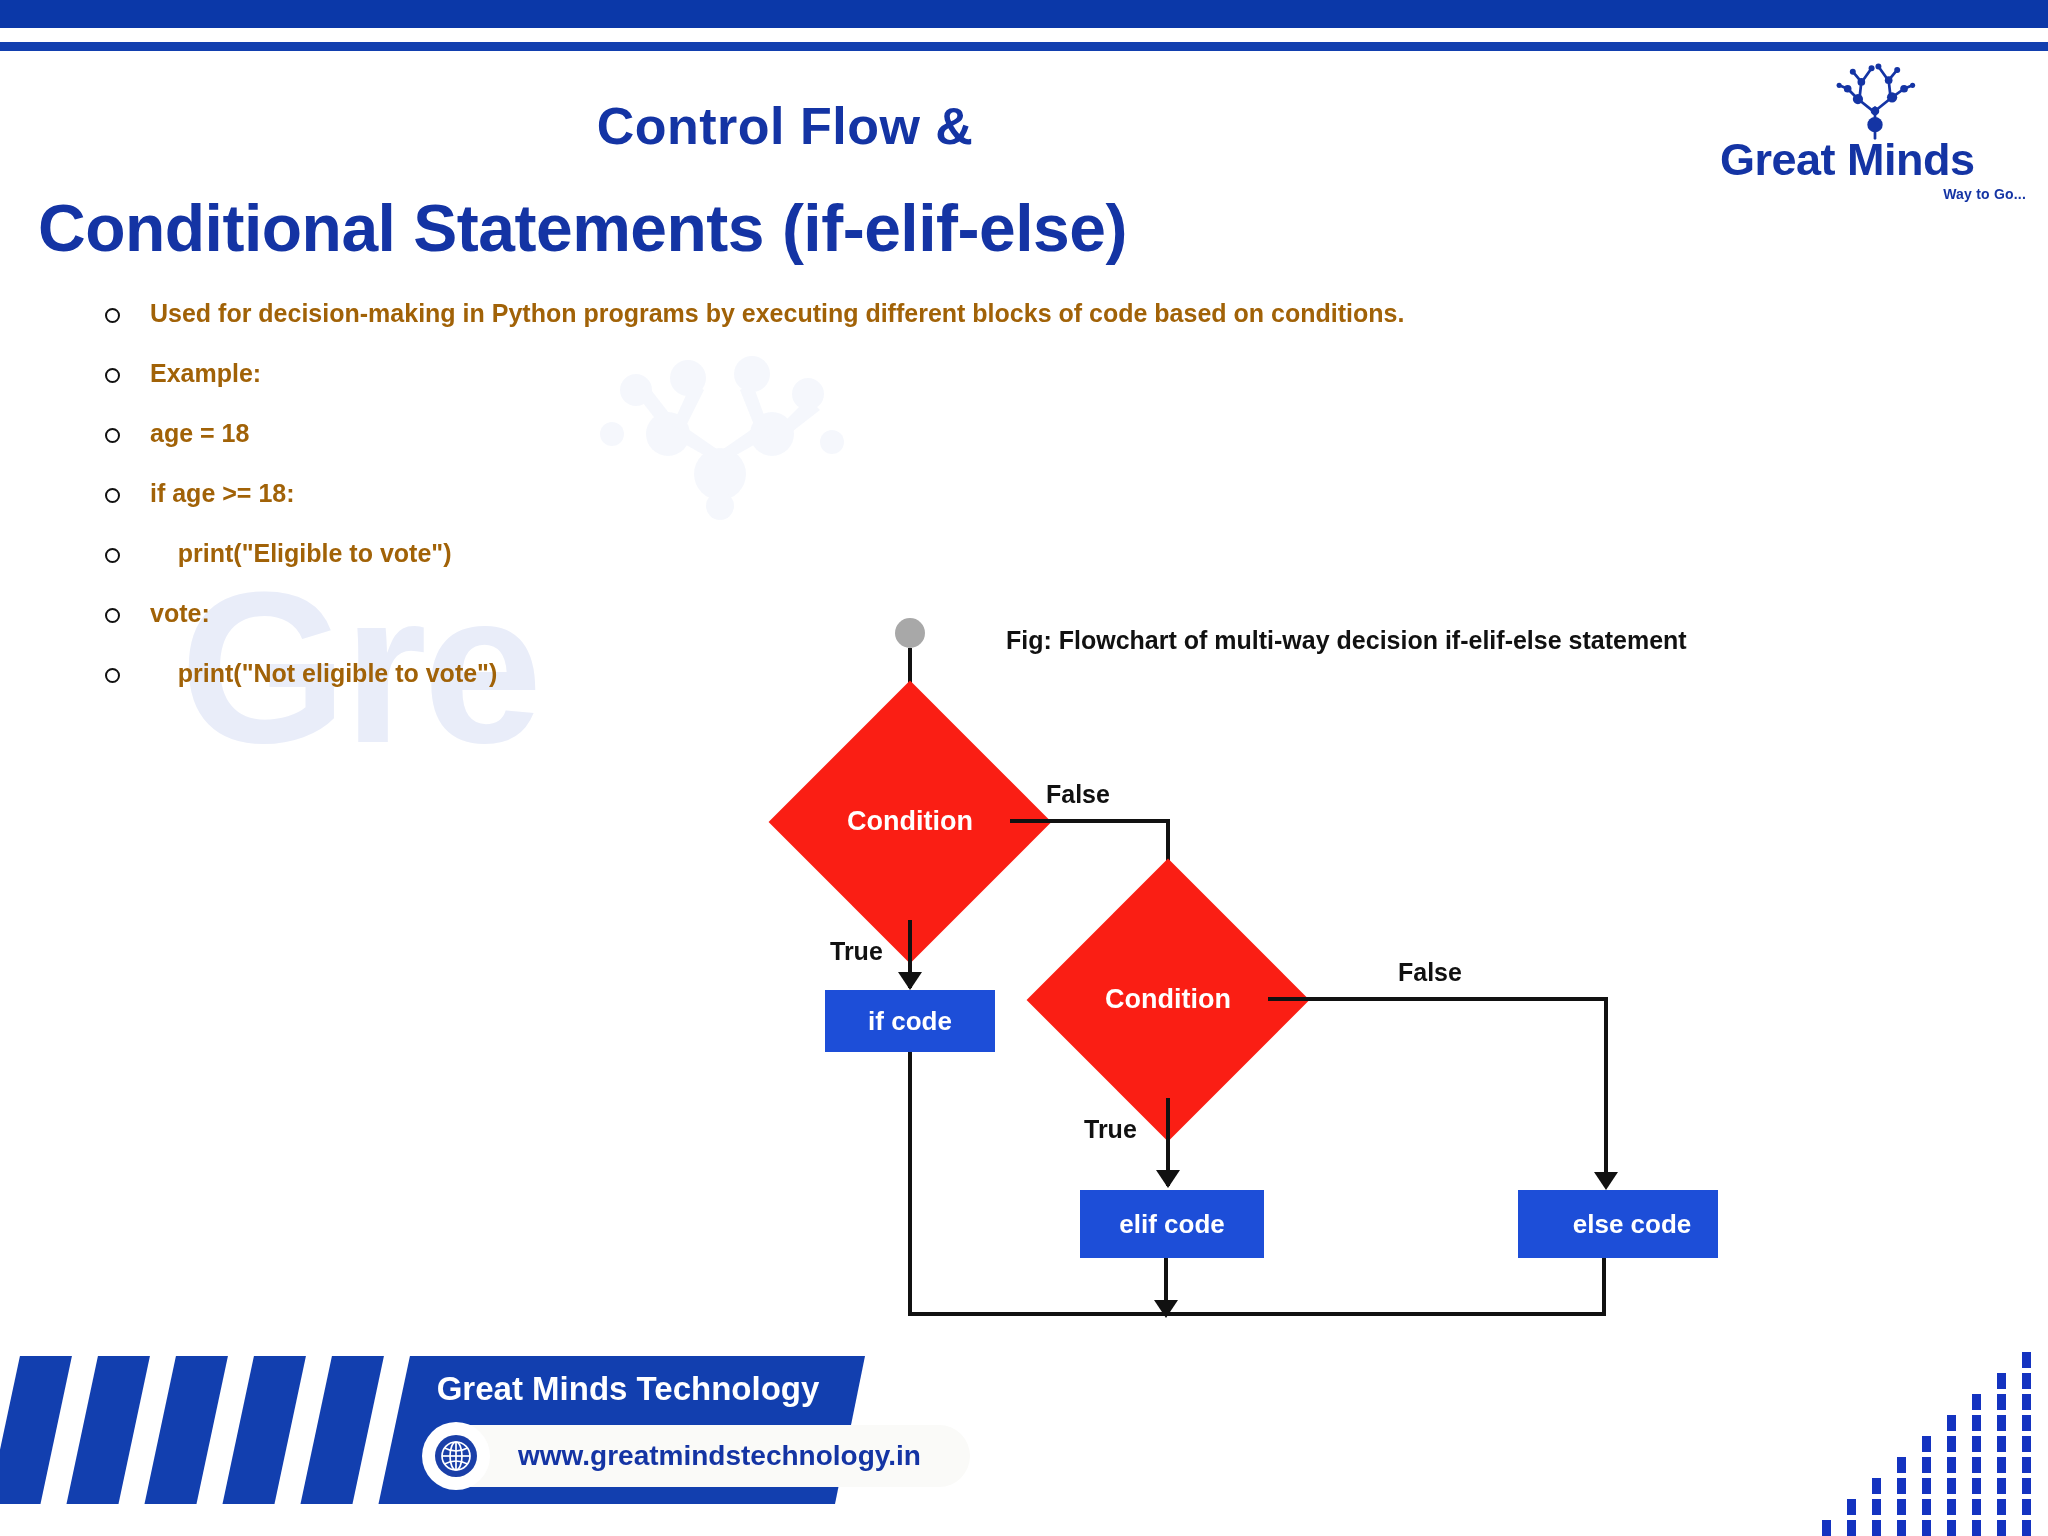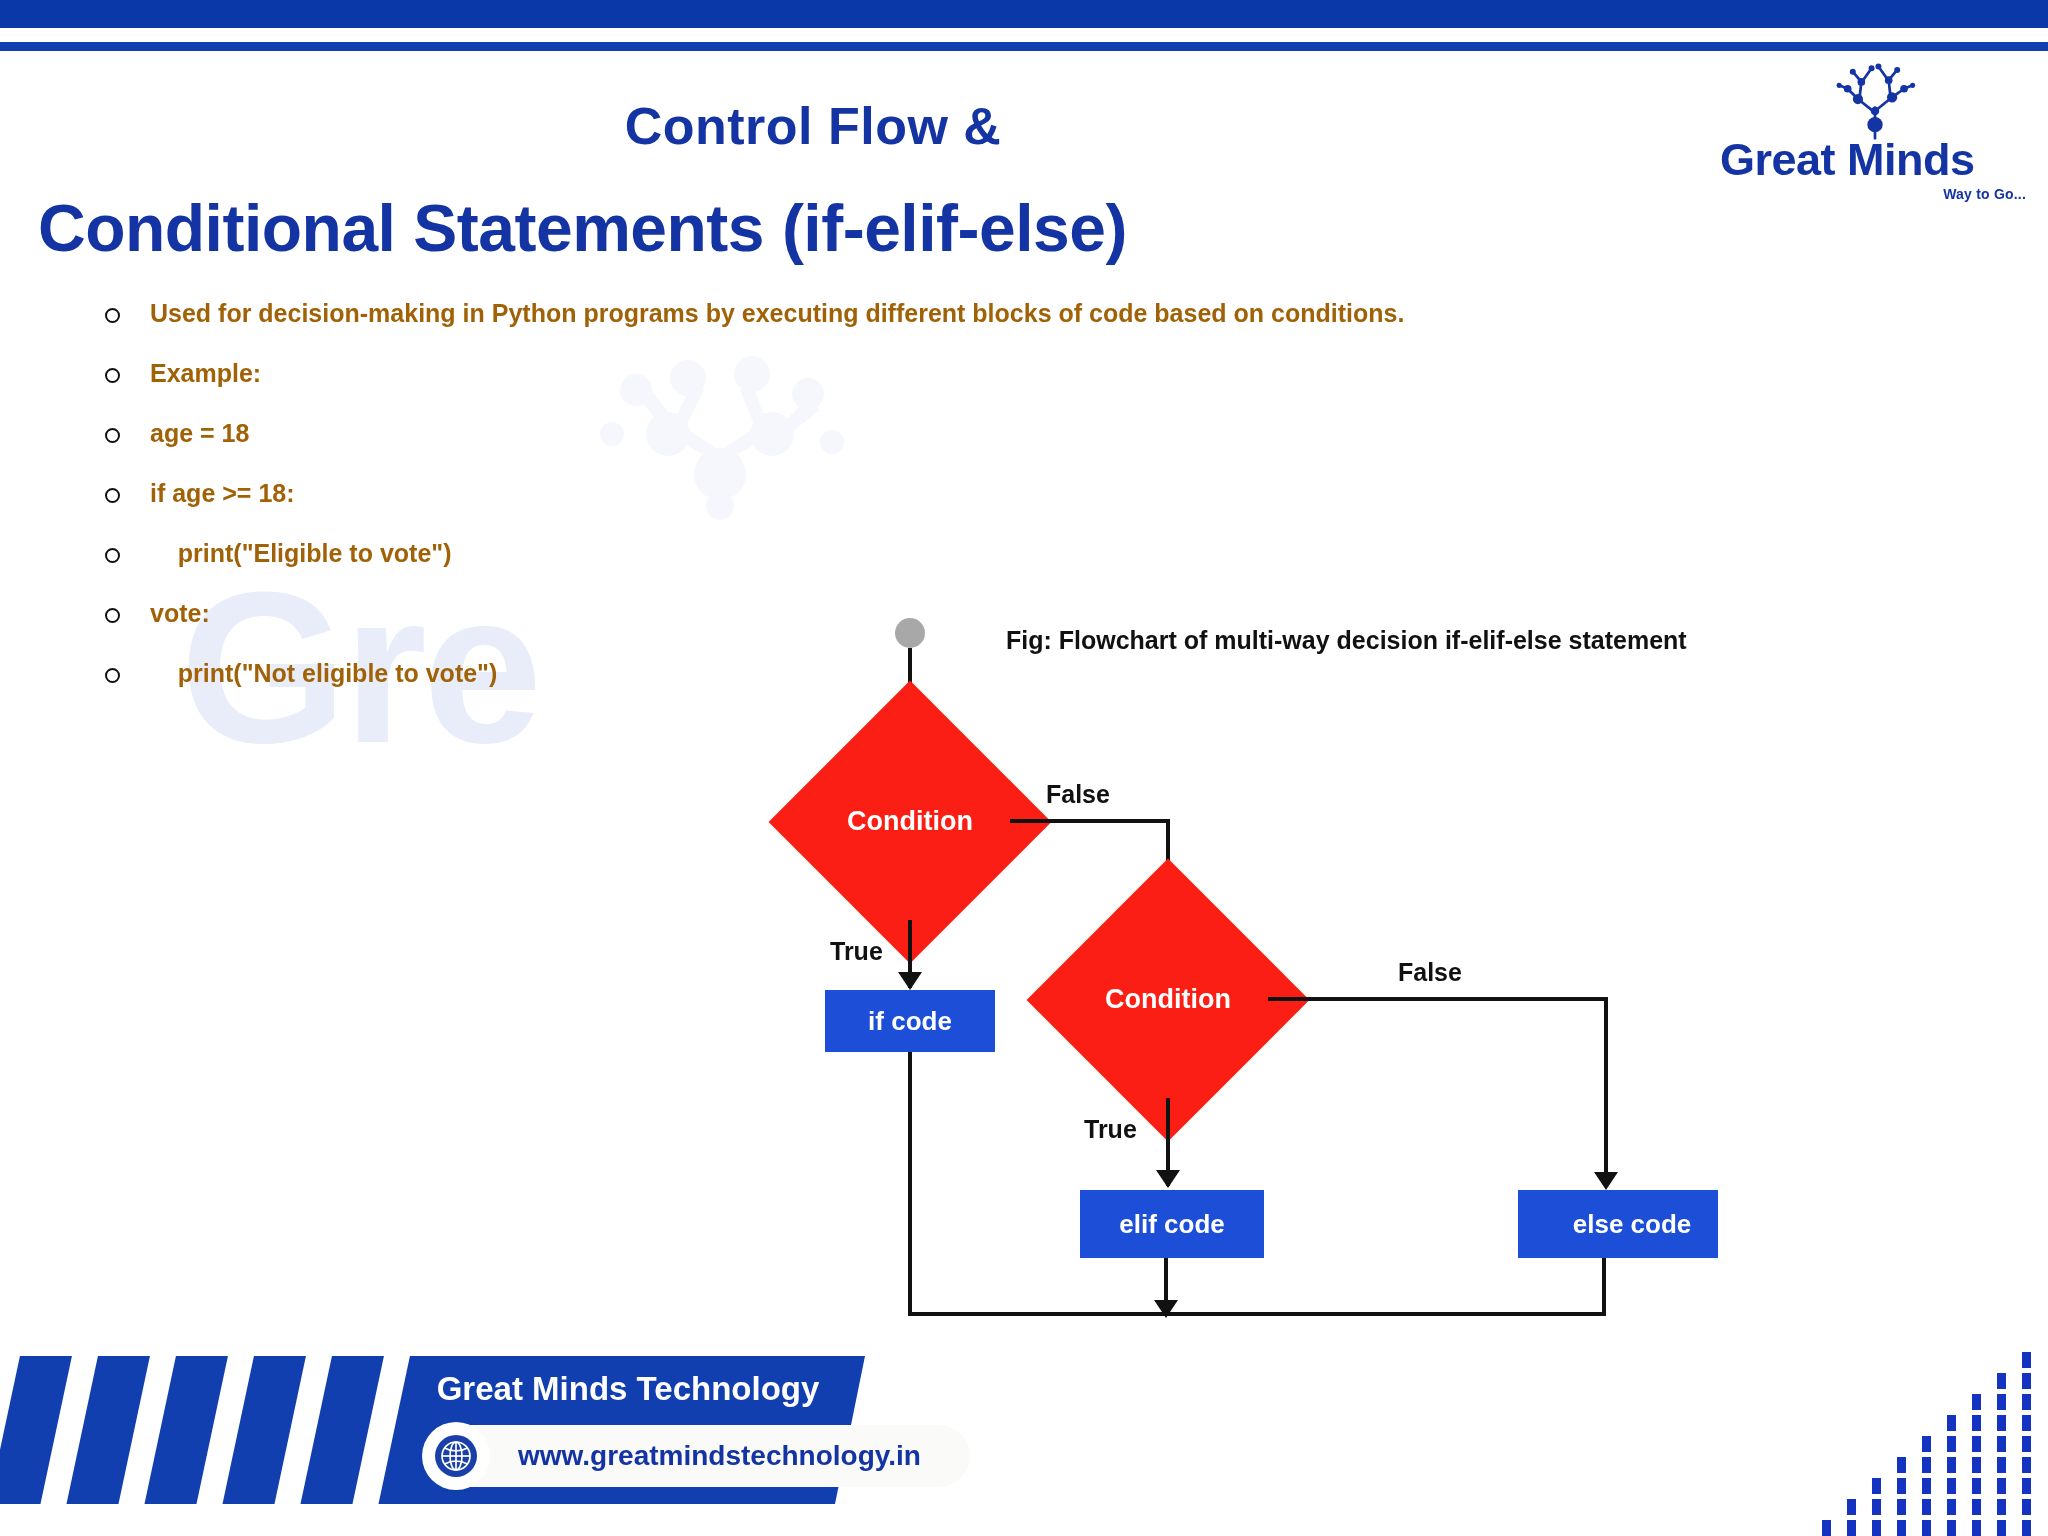--- a/index.html
+++ b/index.html
@@ -20,21 +20,21 @@
     font-size:215px;font-weight:bold;color:#E9EDF9;
     letter-spacing:-4px;line-height:1;user-select:none;
   }
   .wm-tree{
     position:absolute;left:560px;top:330px;width:320px;height:200px;opacity:.55;
   }
 
   
   .title-line1{
     position:absolute;left:0;top:96px;width:1570px;text-align:center;
-    font-size:52px;font-weight:bold;color:#1434A4;letter-spacing:.5px;padding-left:28px;
+    font-size:52px;font-weight:bold;color:#1434A4;letter-spacing:.5px;
   }
   .title-line2{
     position:absolute;left:38px;top:190px;width:1500px;
     font-size:66px;font-weight:bold;color:#1434A4;letter-spacing:-.5px;
     white-space:nowrap;
   }
 
   
   .brand{position:absolute;left:1720px;top:58px;width:320px;height:140px;}
   .brand-mark{position:absolute;left:112px;top:0px;width:86px;height:82px;}

